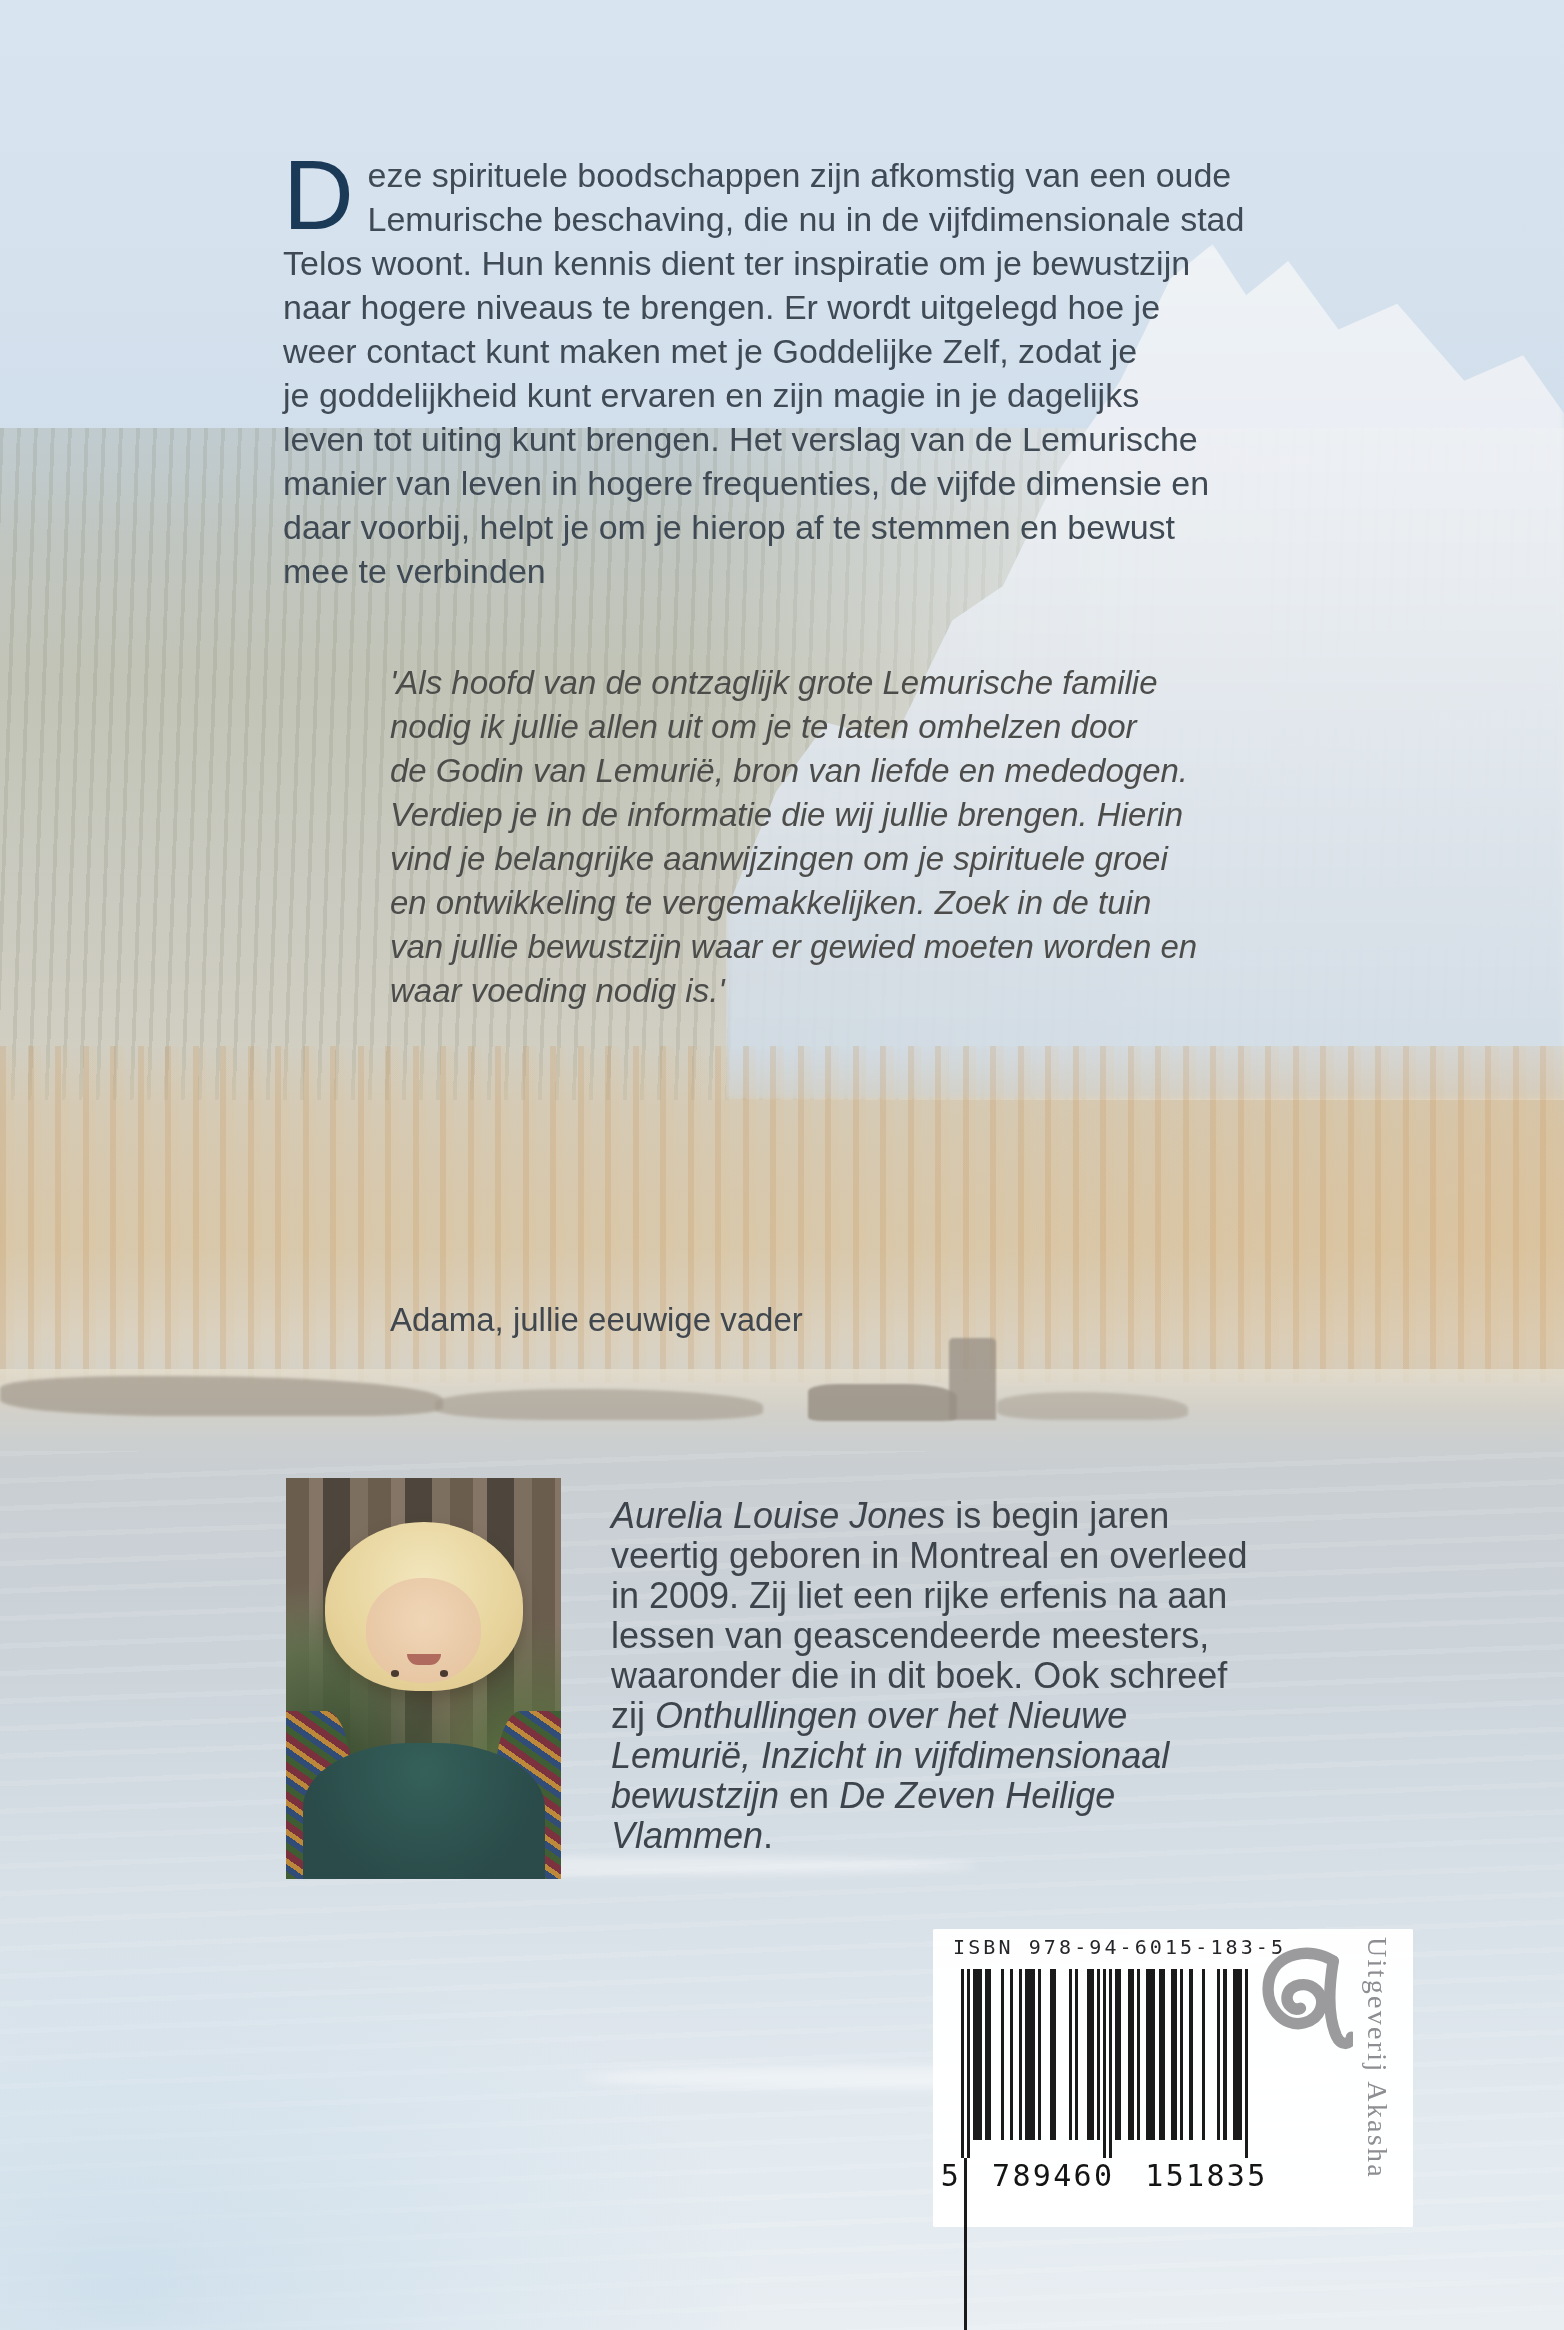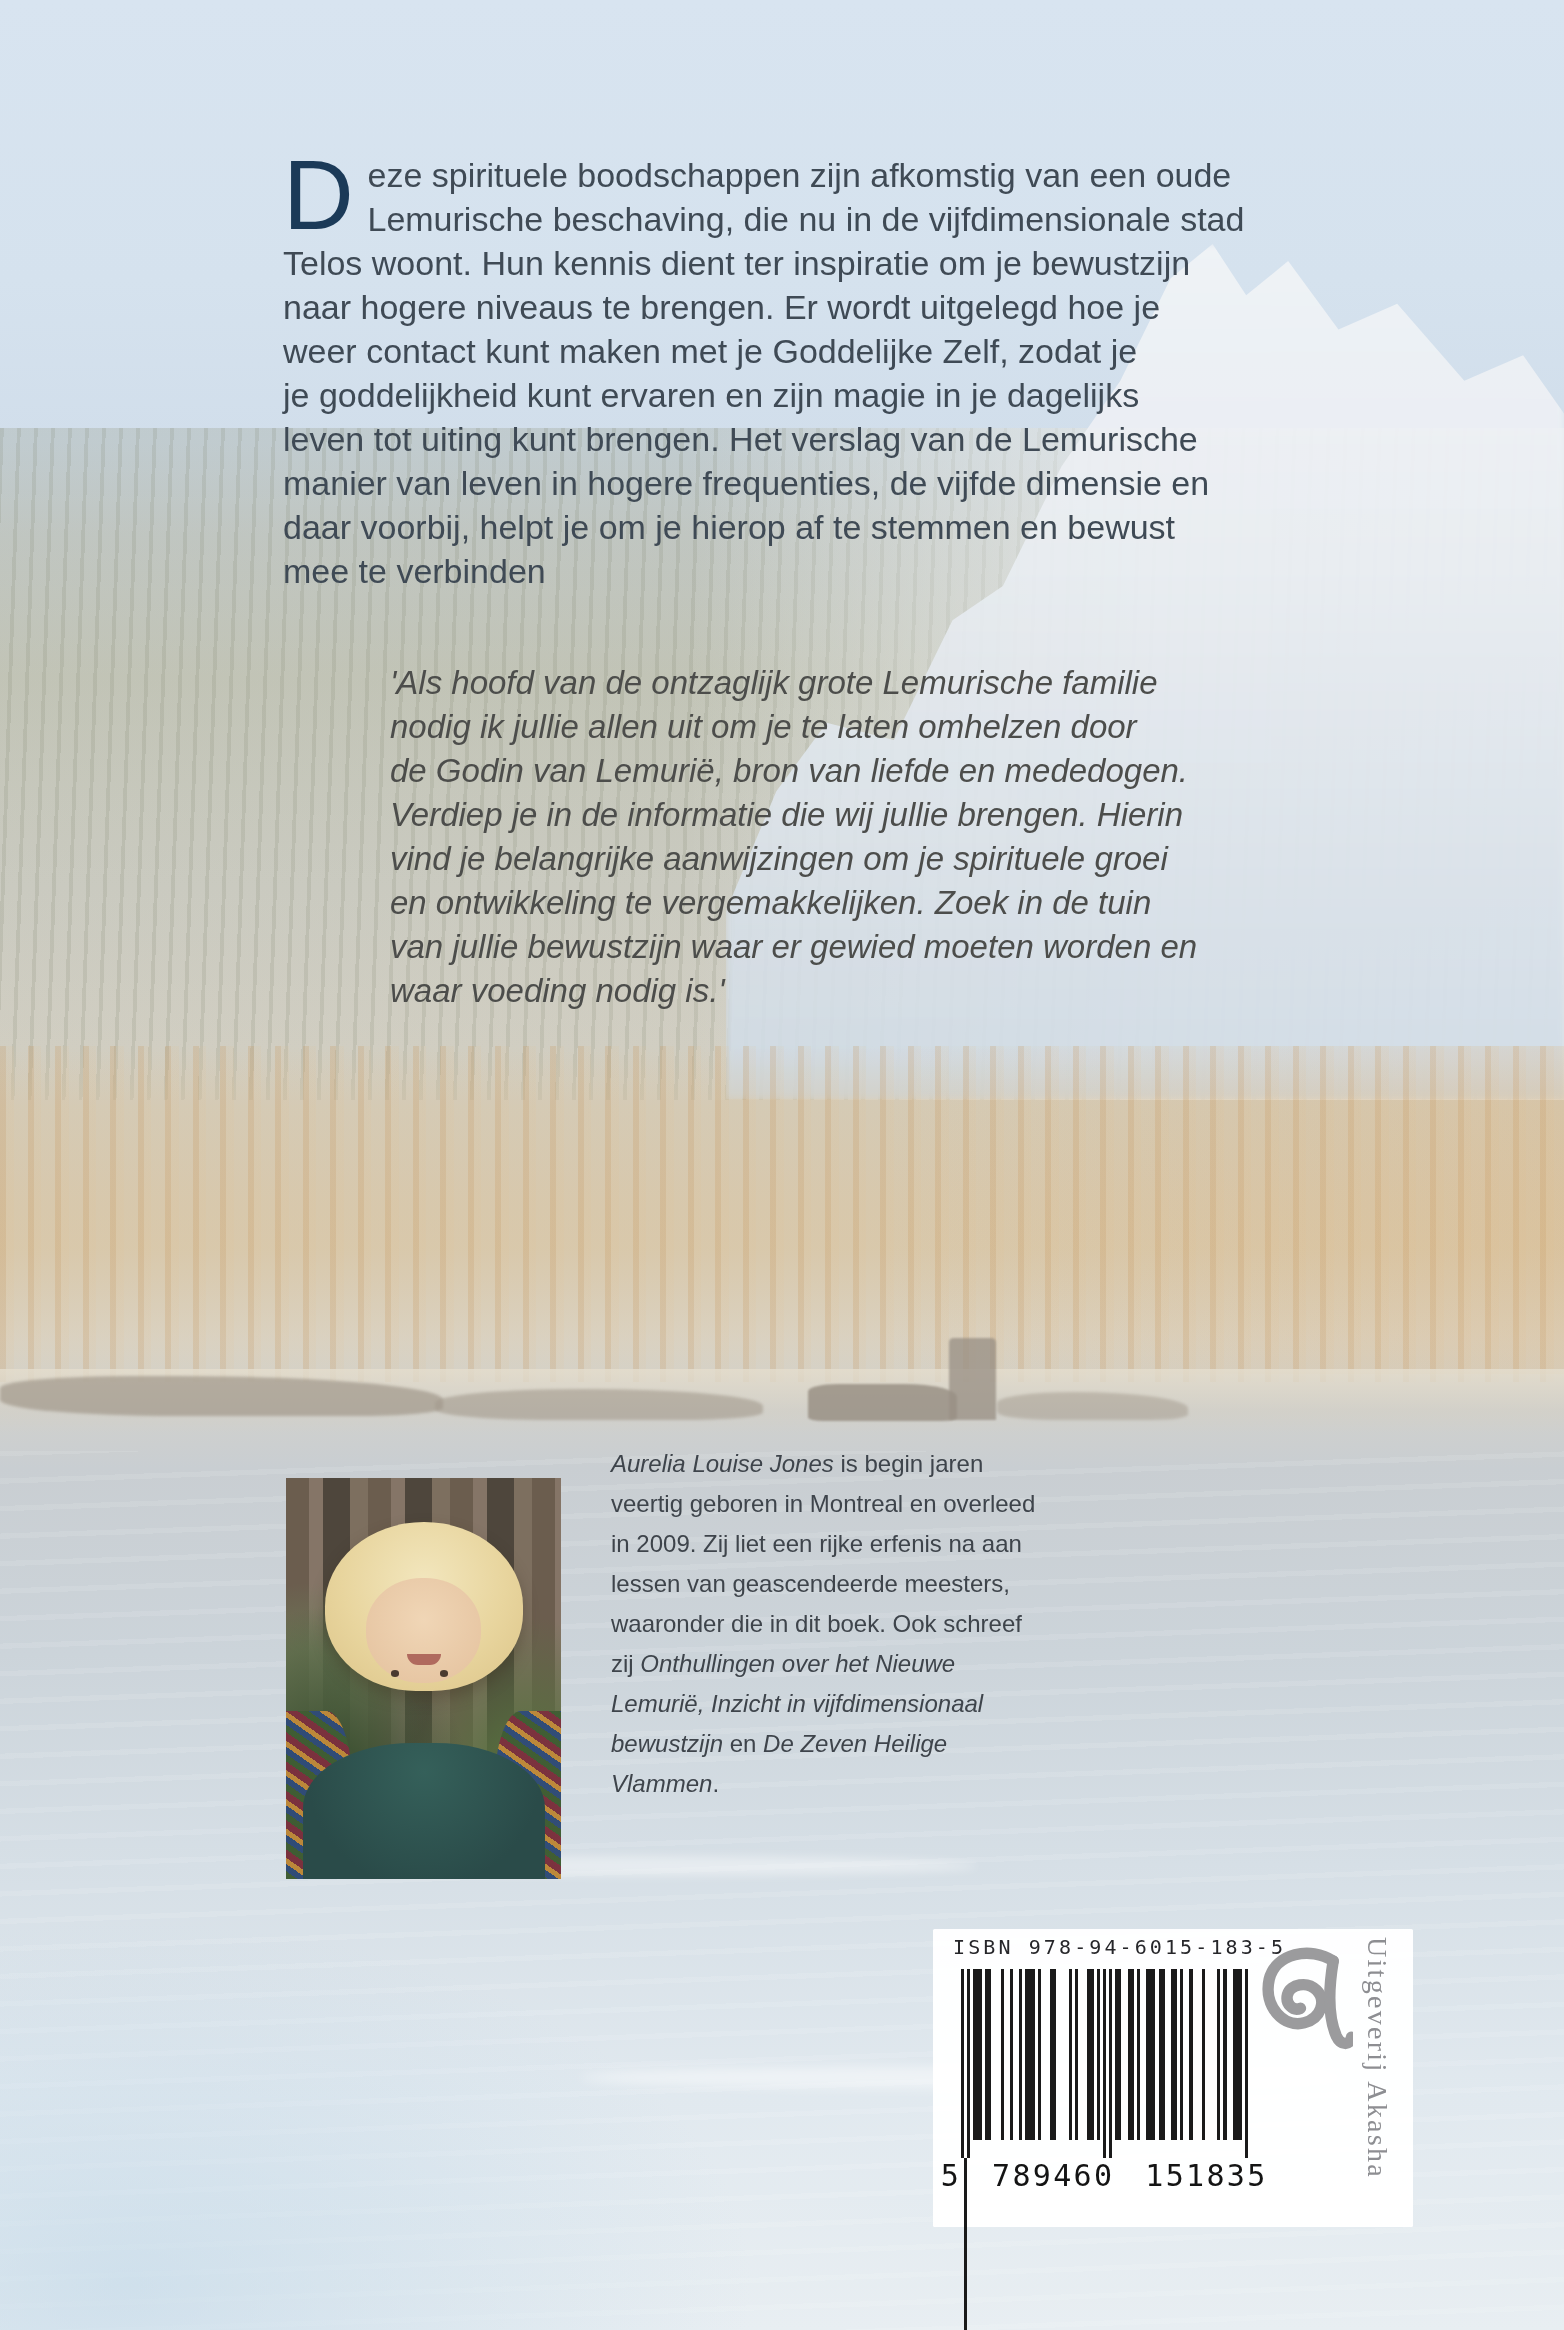--- a/index.html
+++ b/index.html
@@ -45,21 +45,21 @@
   .streak1{left:290px;top:1856px;width:687px;height:20px;border-radius:50%;background:rgba(255,255,255,.4);filter:blur(4.6px);}
   .streak2{left:580px;top:2066px;width:764px;height:23px;border-radius:50%;background:rgba(255,255,255,.45);filter:blur(5.3px);}
 
   
   .txt{color:#3f4a55;font-size:34px;line-height:44px;white-space:pre-line;z-index:10;}
   .para1{left:283px;top:153px;width:1146px;}
   .dropcap{float:left;font-size:98px;line-height:75px;padding:4.6px 13.7px 0 0;color:#1b3a58;}
   .quote{left:390px;top:661px;width:1016px;font-style:italic;color:#4c4d4b;font-size:33px;line-height:44px;}
   .quote2{top:1088px;}
   .attrib{left:390px;top:1301px;width:687px;color:#40474e;font-size:33px;white-space:nowrap;z-index:10;}
-  .bio{left:611px;top:1444px;width:642px;color:#3e444b;font-size:24px;line-height:40px;white-space:pre-line;z-index:10;}
+  .bio{left:611px;top:1496px;width:642px;color:#3e444b;font-size:36px;line-height:40px;white-space:pre-line;z-index:10;}
   .bio .it{font-style:italic;}
 
   
   .photo{left:286px;top:1478px;width:275px;height:401px;overflow:hidden;z-index:10;
     background:
       radial-gradient(ellipse at 15% 88%, rgba(62,82,51,.95) 0 18%, rgba(62,82,51,0) 45%),
       radial-gradient(ellipse at 88% 80%, rgba(87,113,63,.8) 0 15%, rgba(87,113,63,0) 40%),
       radial-gradient(ellipse at 8% 52%, rgba(110,130,90,.7) 0 12%, rgba(110,130,90,0) 35%),
       repeating-linear-gradient(90deg,#6b5d4e 0 23px,#857567 23px 37px,#4e463c 37px 64px,#7d6f5f 64px 82px);}
   .hair{position:absolute;left:14%;top:11%;width:72%;height:42%;border-radius:50% 50% 46% 46%;
@@ -124,20 +124,21 @@
 mee te verbinden</span></div>
 
   <div class="abs txt quote">'Als hoofd van de ontzaglijk grote Lemurische familie
 nodig ik jullie allen uit om je te laten omhelzen door
 de Godin van Lemurië, bron van liefde en mededogen.
 Verdiep je in de informatie die wij jullie brengen. Hierin
 vind je belangrijke aanwijzingen om je spirituele groei
 en ontwikkeling te vergemakkelijken. Zoek in de tuin
 van jullie bewustzijn waar er gewied moeten worden en
 waar voeding nodig is.'</div>
+  <div class="abs attrib">Adama, jullie eeuwige vader</div>
 
   <div class="abs photo">
     <div class="hair"></div>
     <div class="face"></div>
     <div class="eye l"></div>
     <div class="eye r"></div>
     <div class="mouth"></div>
     <div class="jacket l"></div>
     <div class="jacket r"></div>
     <div class="sweater"></div>

